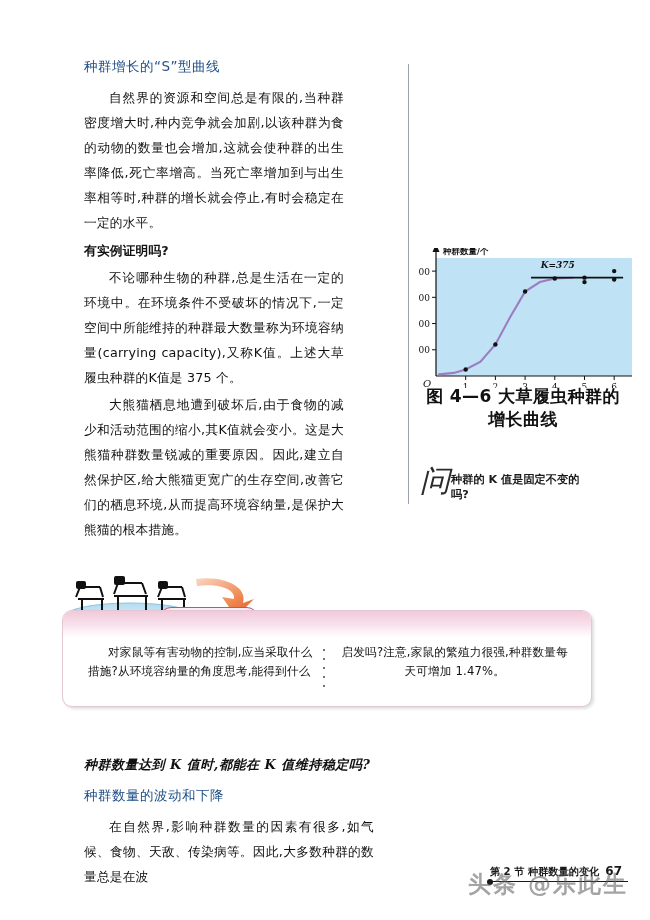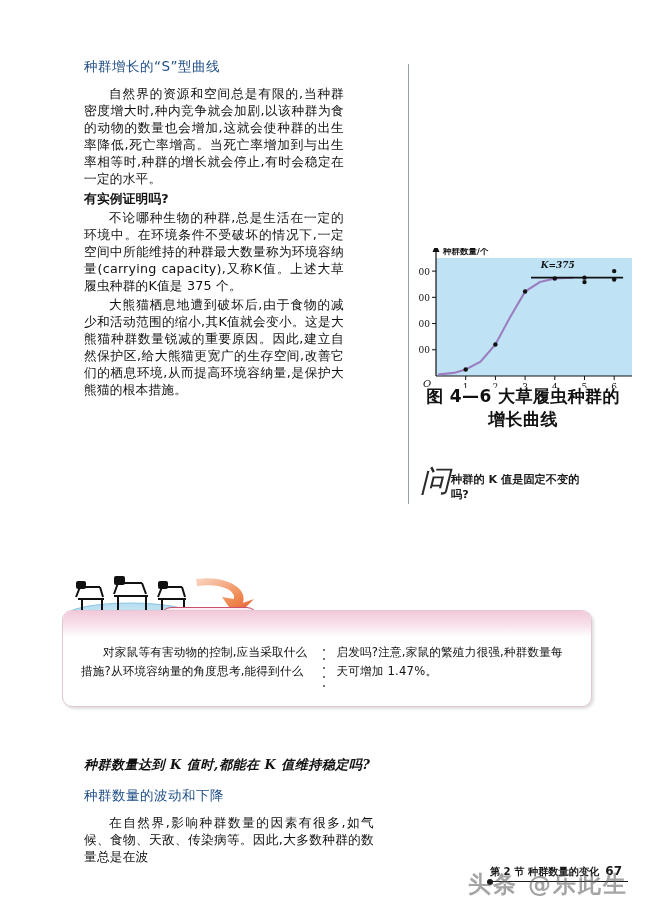--- a/index.html
+++ b/index.html
@@ -14,21 +14,21 @@
 
   
   .col-left{
     position:absolute;left:84px;top:58px;width:260px;
   }
   .sec-title{
     color:#1f4e87;font-weight:normal;font-size:13.5px;
     letter-spacing:.5px;margin:0 0 9px 0;
   }
   .para{
-    font-size:12.7px;line-height:17px;text-align:justify;
+    font-size:12.7px;line-height:25px;text-align:justify;
     text-indent:25px;margin:0 0 2px 0;letter-spacing:.2px;
   }
   .para.q{text-indent:0;font-weight:bold;margin:3px 0 2px 0;}
 
   
   .divider{
     position:absolute;left:408px;top:64px;width:1px;height:440px;
     background:#9aa3ad;
   }
 
@@ -58,20 +58,21 @@
   .side-note .l2{margin-left:14px;display:block;}
 
   
   .discuss{
     position:absolute;left:62px;top:610px;width:528px;height:95px;
     background:#ffffff;
     border:1px solid #e2c7d4;
     border-radius:10px;
     box-shadow:2px 2px 3px rgba(0,0,0,.13);
     overflow:hidden;
+    text-align:center;
   }
   .discuss-grad{
     position:absolute;left:0;top:0;right:0;height:26px;
     background:linear-gradient(180deg,#f2c9da 0%,#f8e2ec 55%,#ffffff 100%);
   }
   .discuss-body{
     position:absolute;left:0;right:0;top:26px;bottom:0;
     display:flex;padding:6px 18px 0 18px;box-sizing:border-box;
   }
   .dcol{font-size:11.6px;line-height:19px;letter-spacing:.2px;}

